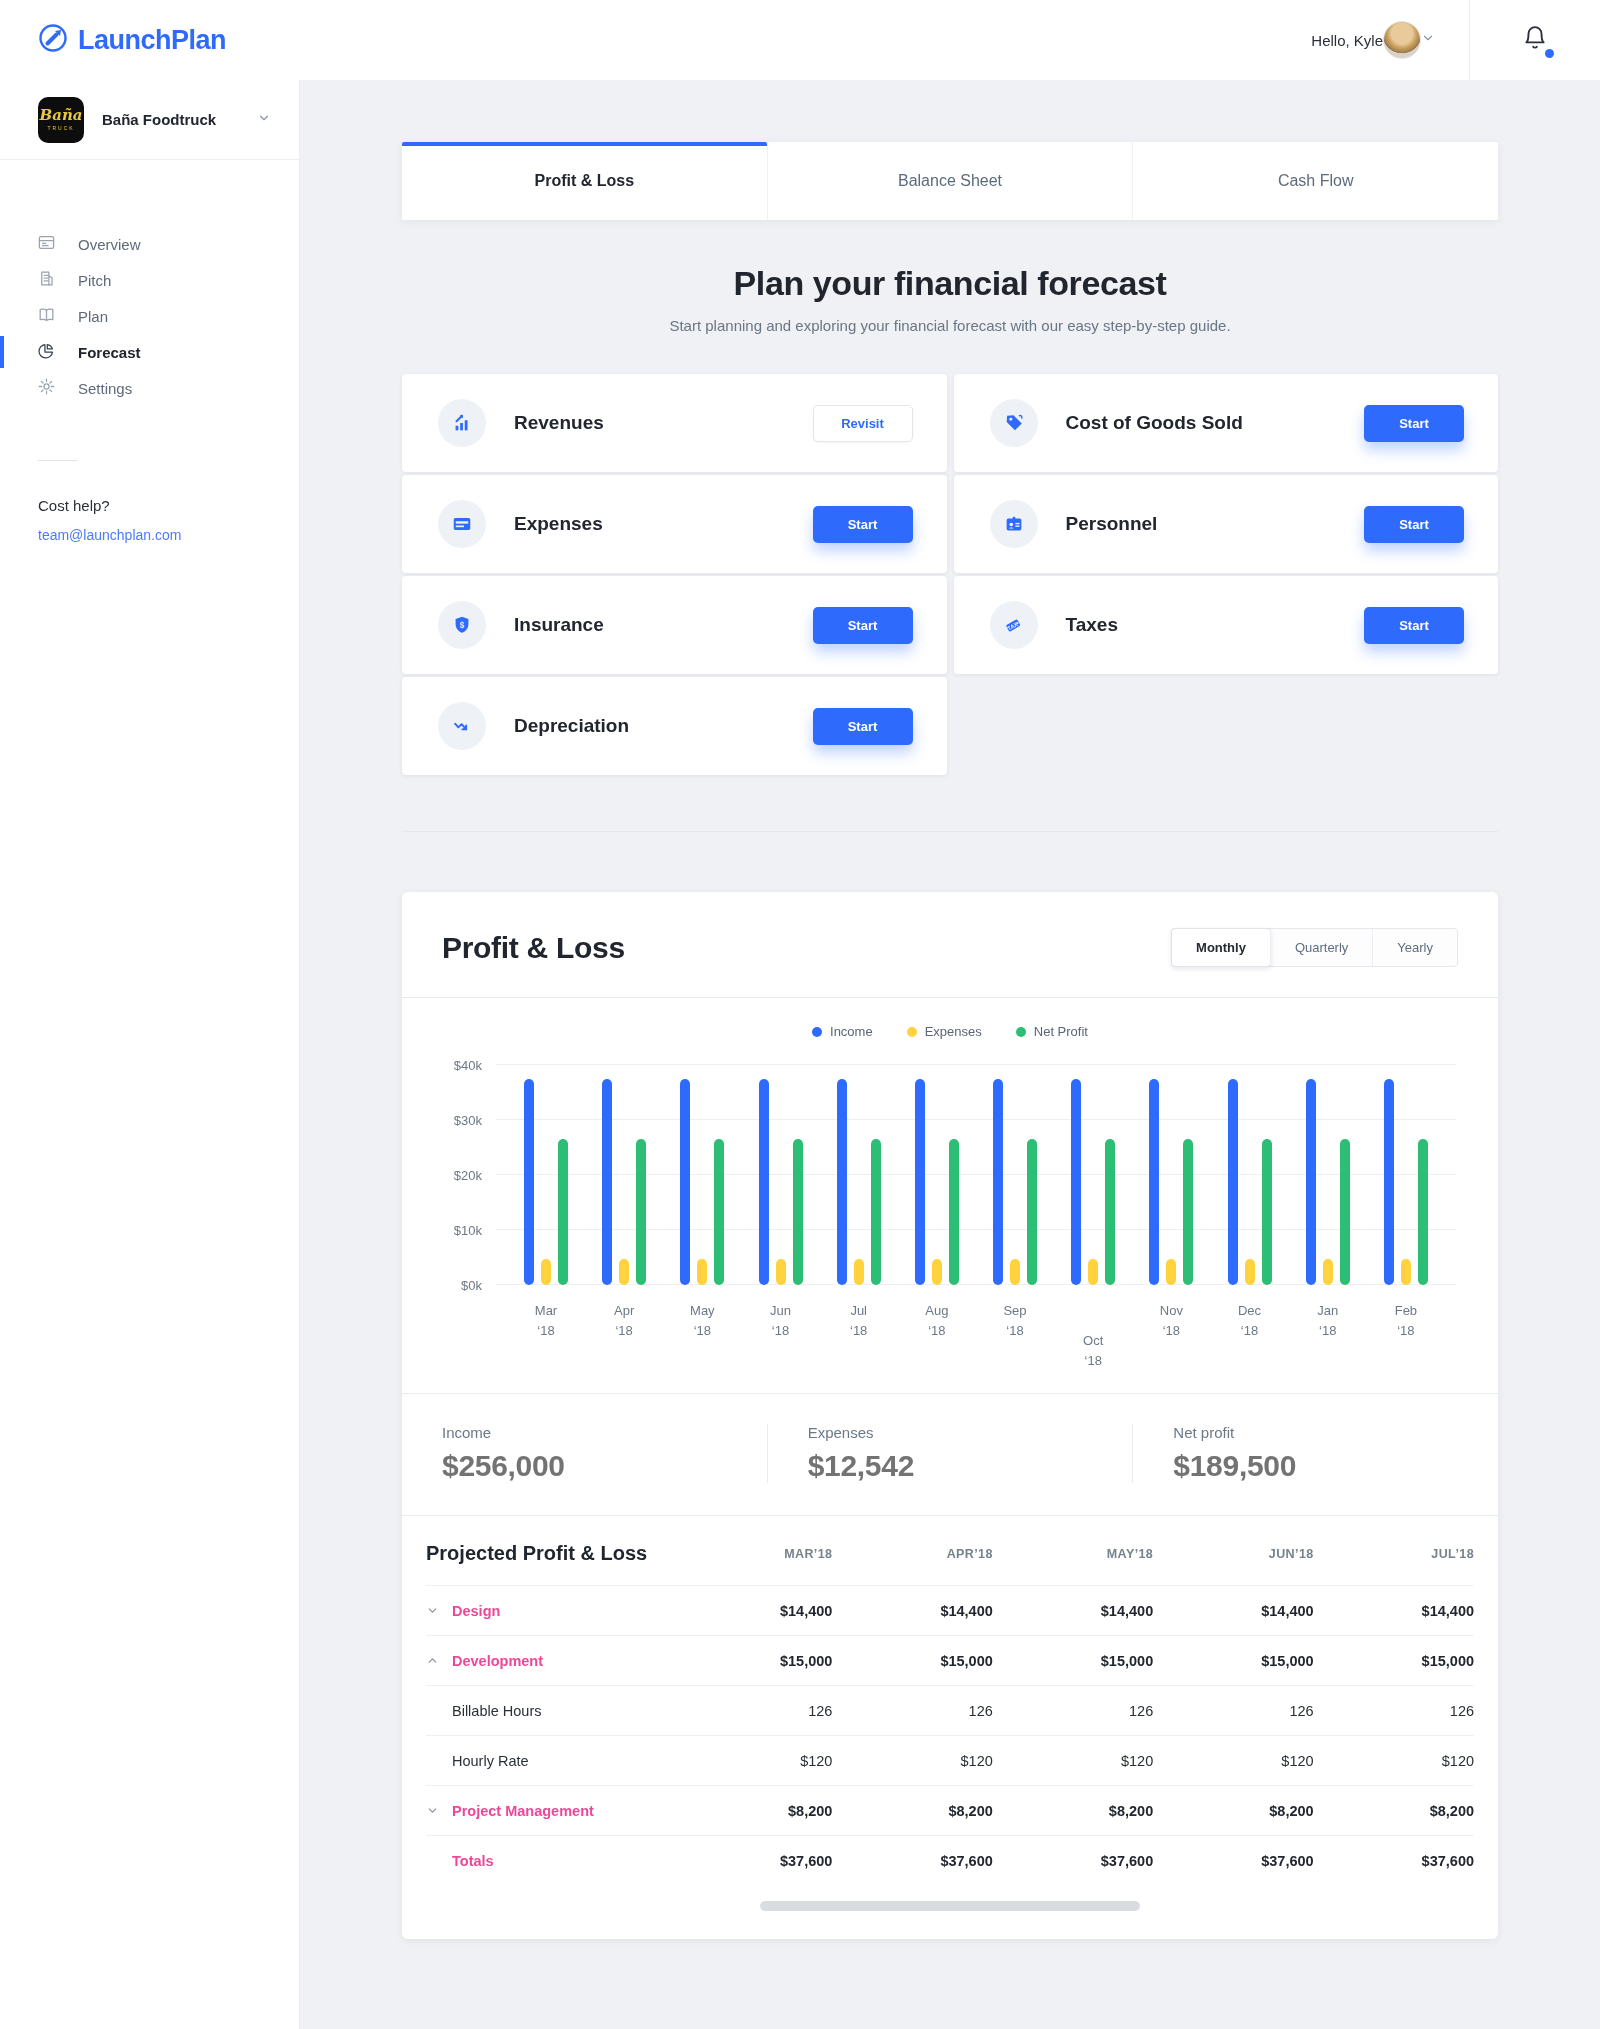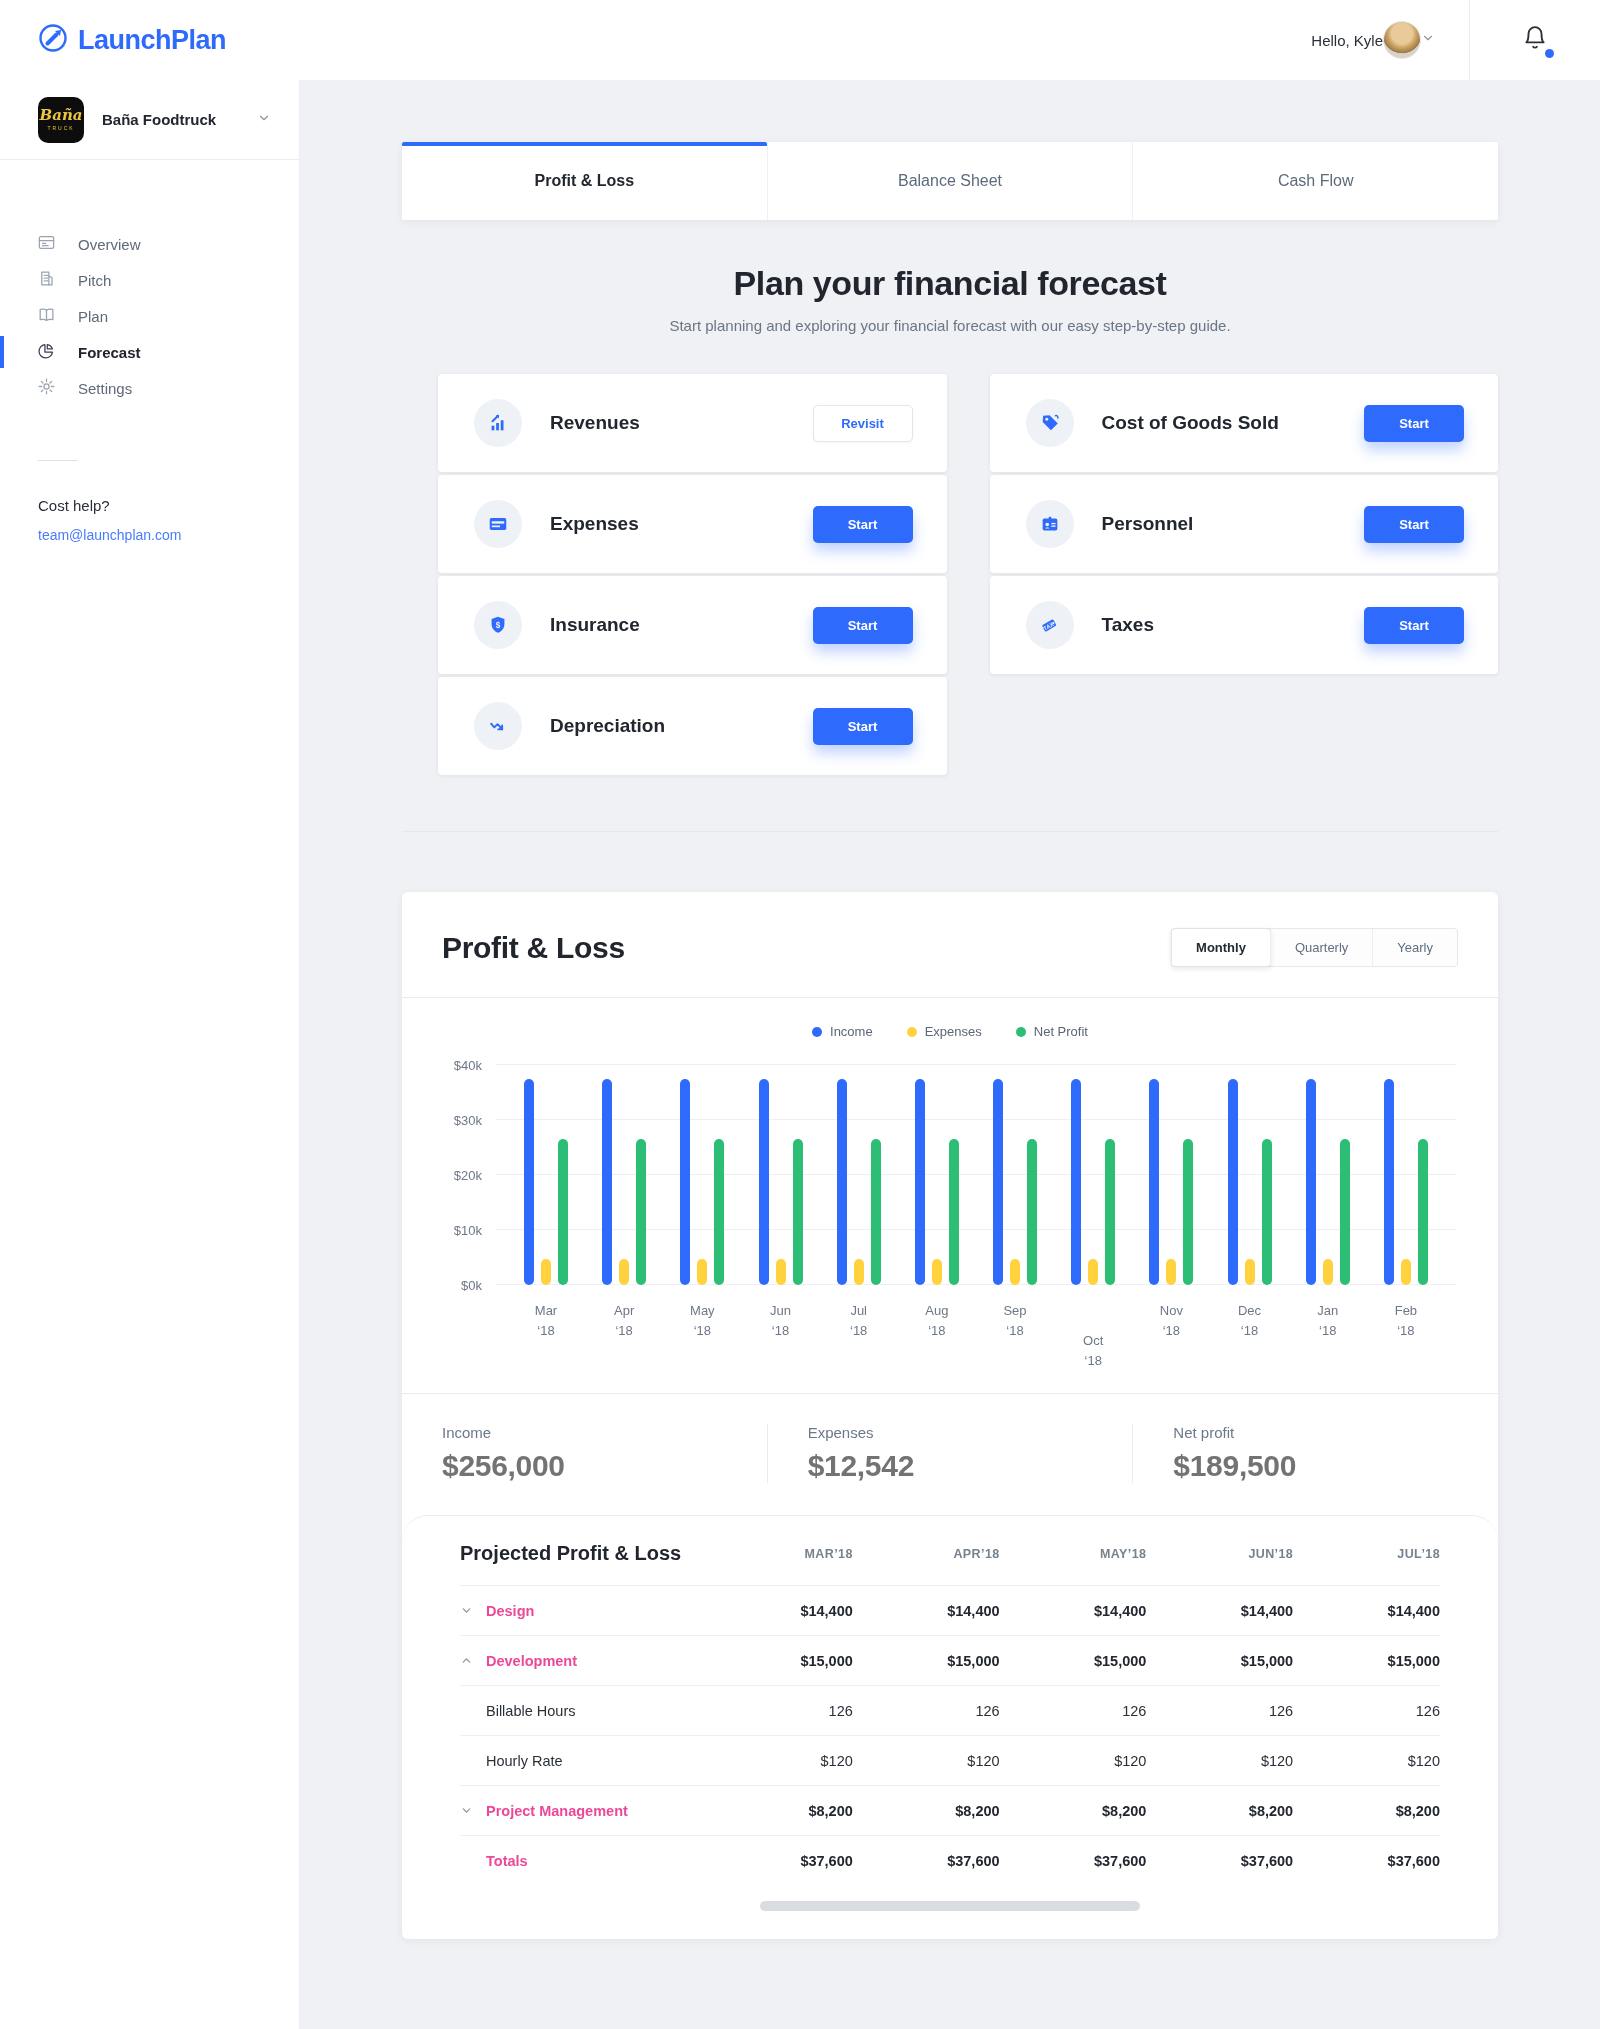--- a/index.html
+++ b/index.html
@@ -76,21 +76,21 @@
   .tab.active { color:#22262f; font-weight:700; }
   .tab.active::before { content:""; position:absolute; top:0; left:0; right:0; height:4px; background:#2e6bfd; border-radius:2px 2px 0 0; }
   
   .hero { text-align:center; margin-top:44px; }
   .hero-title { font-size:34px; font-weight:700; color:#21252e; letter-spacing:-0.4px; }
   .hero-sub { font-size:15px; color:#6a7685; margin-top:14px; }
   
   .cards { margin-top:40px; display:grid; grid-template-columns:1fr 1fr; gap:3px 7px; }
   .card {
     background:#fff; height:98px; border-radius:4px; box-shadow:0 1px 4px rgba(22,34,58,.07);
-    display:flex; align-items:center; padding:0 34px 0 36px;margin-left:36px;
+    display:flex; align-items:center; padding:0 34px 0 36px;
   }
   .card-icon {
     width:48px; height:48px; border-radius:50%; background:#eef1f6;
     display:flex; align-items:center; justify-content:center; margin-right:28px; flex-shrink:0;
   }
   .card-title { font-size:19px; font-weight:700; color:#22262f; flex:1; }
   .btn {
     min-width:100px; height:37px; border-radius:5px; font-size:13px; font-weight:700;
     display:flex; align-items:center; justify-content:center; cursor:pointer;
     font-family:"Liberation Sans", sans-serif; border:none; padding:0 18px;
@@ -126,21 +126,21 @@
   .bar { width:10px; border-radius:6px; }
   .x-labels { display:flex; justify-content:space-between; padding:0 28px; margin-top:16px; }
   .x-label { text-align:center; font-size:13px; color:#6d7887; line-height:1.55; }
   
   .summary { display:flex; padding:30px 0 32px; }
   .summary-col { flex:1; padding-left:40px; border-left:1px solid #e9ecef; }
   .summary-col:first-child { border-left:none; }
   .summary-label { font-size:15px; color:#6b7888; margin-bottom:8px; }
   .summary-value { font-size:30px; font-weight:700; color:#737373; letter-spacing:-0.3px; }
   
-  .table-wrap { padding:0 58px; border-top:1px solid #e9ecef;border-radius:26px; }
+  .table-wrap { padding:0 24px; border-top:1px solid #e9ecef; }
   .t-head { display:flex; align-items:center; padding:26px 0 20px; }
   .t-title { width:246px; font-size:20px; font-weight:700; color:#21252e; flex-shrink:0; }
   .t-col { flex:1; text-align:right; font-size:12.5px; font-weight:700; color:#77828f; letter-spacing:.4px; }
   .t-row { display:flex; align-items:center; height:50px; border-top:1px solid #edeff2; }
   .t-label { width:246px; display:flex; align-items:center; gap:12px; font-size:14.5px; color:#2a3038; flex-shrink:0; }
   .t-row.bold .t-label { font-weight:700; color:#ec4899; }
   .t-row.indent .t-label { padding-left:26px; }
   .t-cell { flex:1; text-align:right; font-size:14.5px; color:#2a3038; }
   .t-row.bold .t-cell { font-weight:700; color:#22262f; }
   .chev-cell { width:14px; display:flex; }

